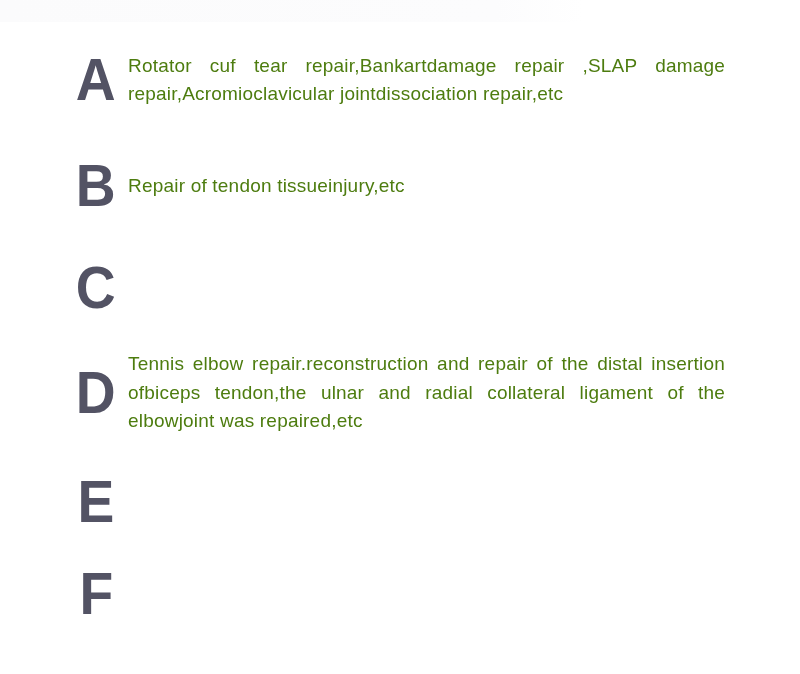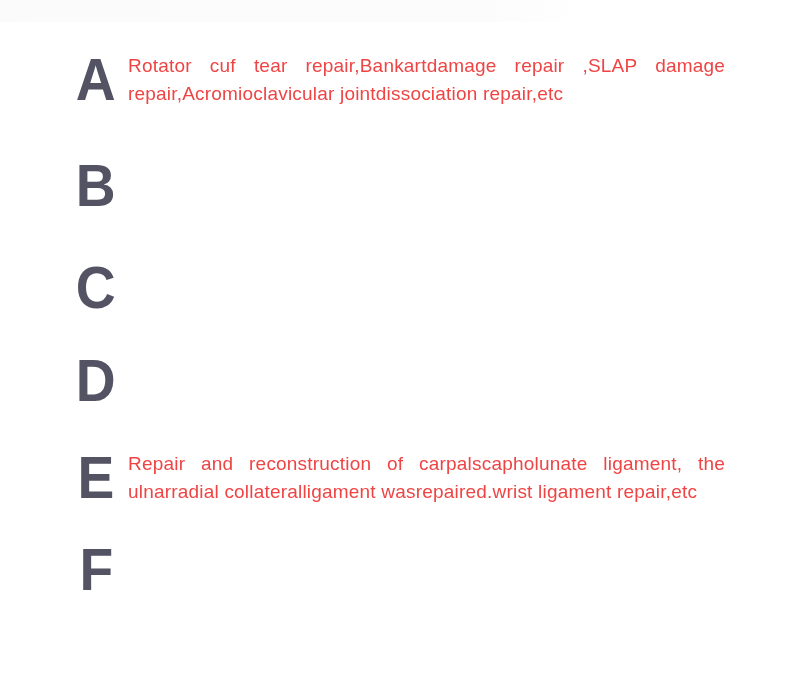--- a/index.html
+++ b/index.html
@@ -49,21 +49,21 @@
     color: #535364;
     transform: scaleX(0.92);
     transform-origin: center;
   }
   .text-cell {
     flex: 0 0 597px;
     width: 597px;
     font-size: 19px;
     line-height: 28.5px;
     letter-spacing: 0.2px;
-    color: #ef4444;
+    color: #4d7c0f;
     text-align: justify;
   }
 </style>
 </head>
 <body>
 
 <div class="page">
   <div class="top-band"></div>
 
   <div class="list">
@@ -72,39 +72,40 @@
       <div class="letter-cell">
         <span class="letter">A</span>
       </div>
       <div class="text-cell">Rotator cuf tear repair,Bankartdamage repair ,SLAP damage repair,Acromioclavicular jointdissociation repair,etc</div>
     </div>
 
     <div class="row row-b">
       <div class="letter-cell">
         <span class="letter">B</span>
       </div>
+      <div class="text-cell">Repair of tendon tissueinjury,etc</div>
     </div>
 
     <div class="row row-c">
       <div class="letter-cell">
         <span class="letter">C</span>
       </div>
     </div>
 
     <div class="row row-d">
       <div class="letter-cell">
         <span class="letter">D</span>
       </div>
+      <div class="text-cell">Tennis elbow repair.reconstruction and repair of the distal insertion ofbiceps tendon,the ulnar and radial collateral ligament of the elbowjoint was repaired,etc</div>
     </div>
 
     <div class="row row-e">
       <div class="letter-cell">
         <span class="letter">E</span>
       </div>
-      <div class="text-cell">Repair and reconstruction of carpalscapholunate ligament, the ulnarradial collateralligament wasrepaired.wrist ligament repair,etc</div>
     </div>
 
     <div class="row row-f">
       <div class="letter-cell">
         <span class="letter">F</span>
       </div>
     </div>
 
   </div>
 </div>

